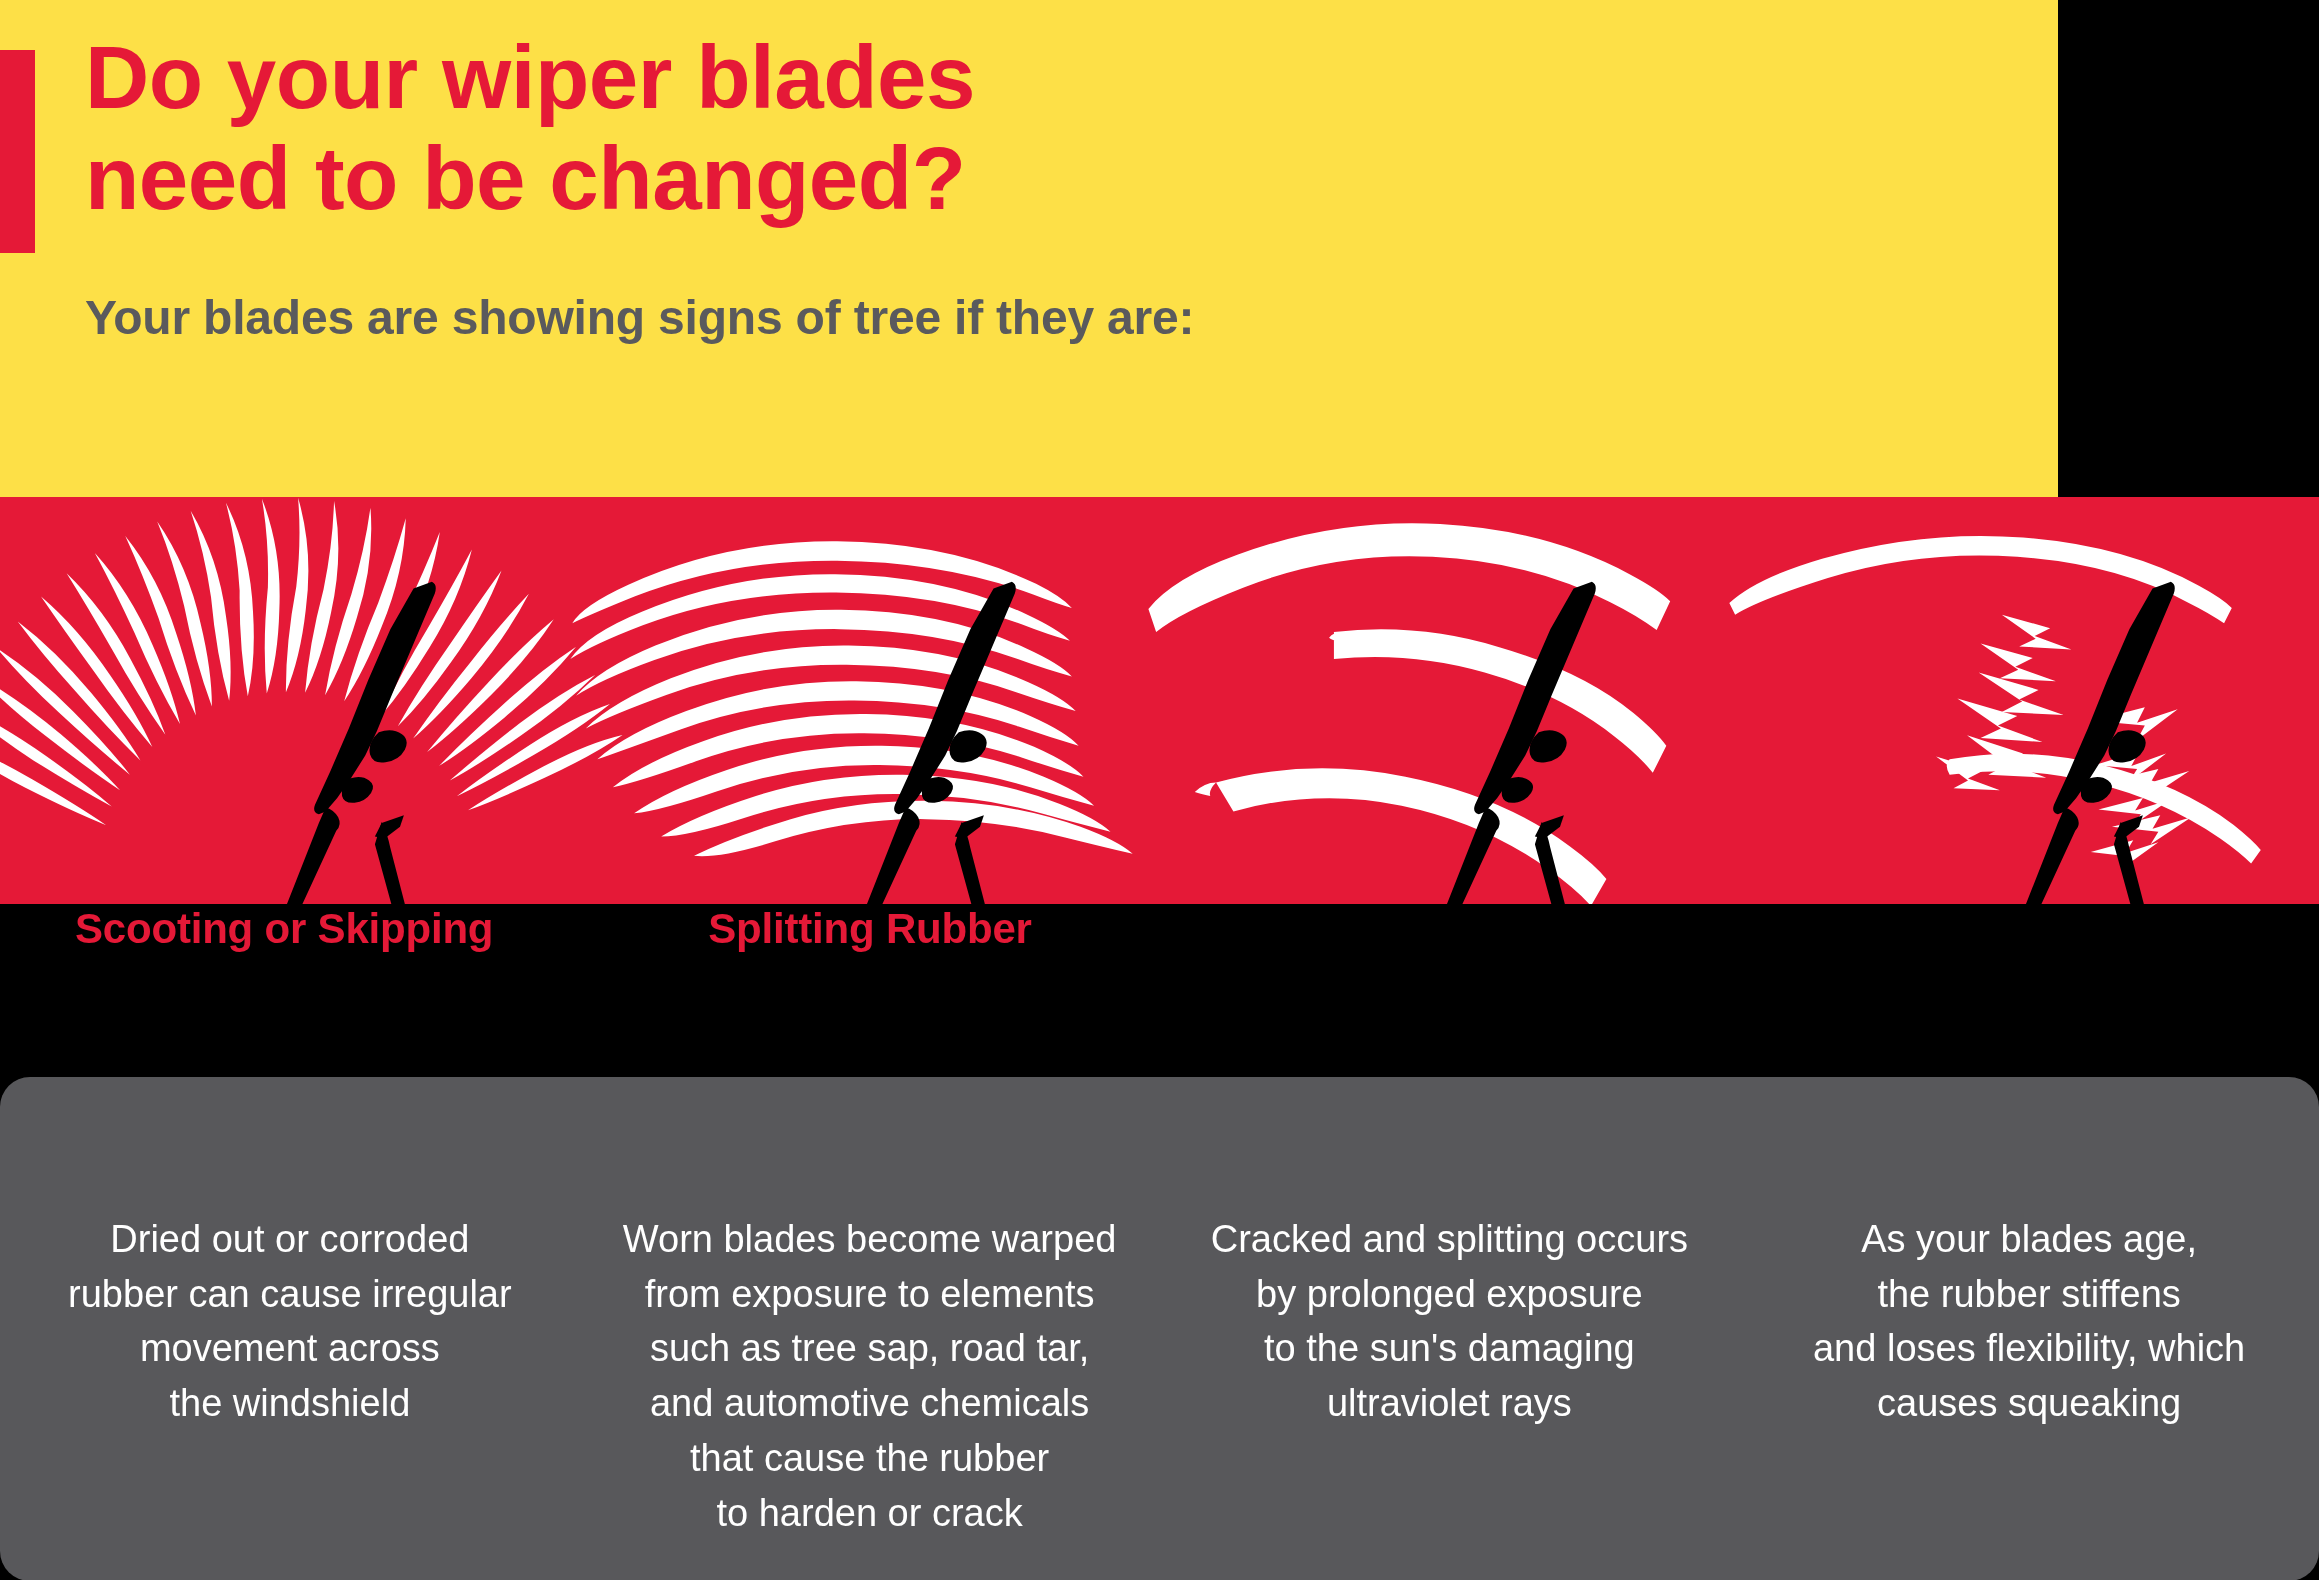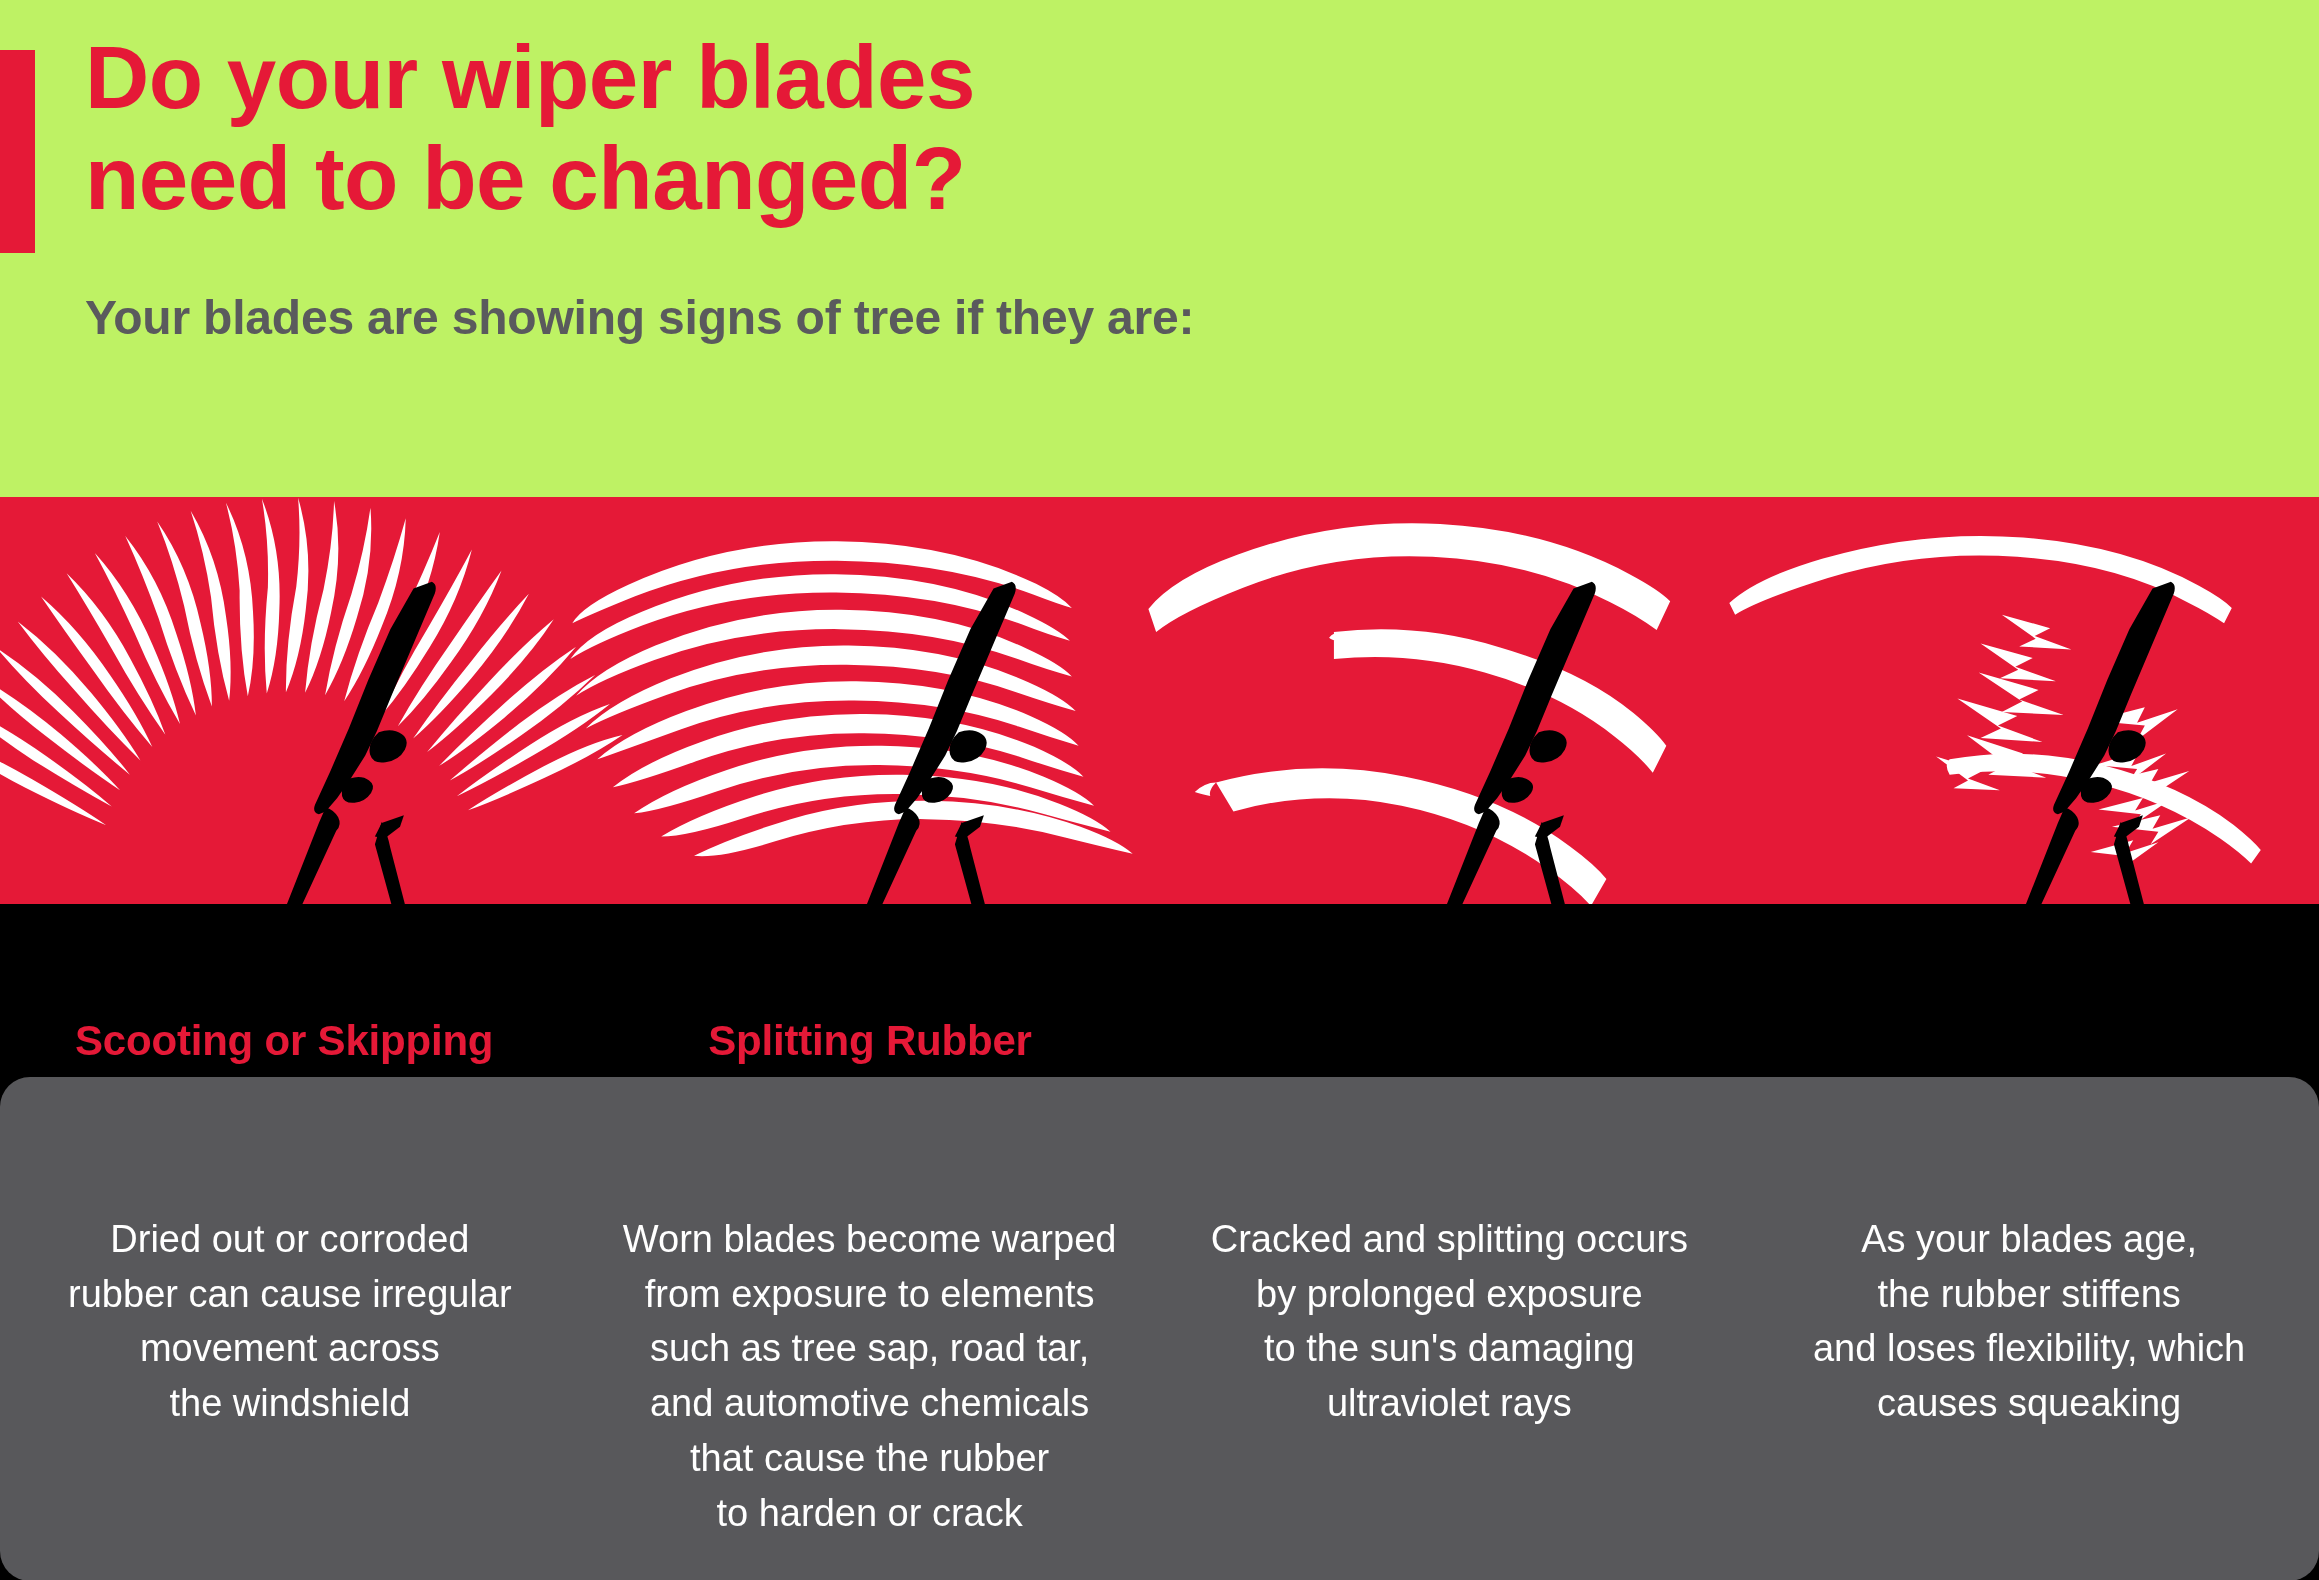--- a/index.html
+++ b/index.html
@@ -7,22 +7,22 @@
   body {
     width:2319px; height:1581px;
     font-family:"Liberation Sans", sans-serif;
     overflow:hidden;
     position:relative;
   }
 
   
   .header {
     position:absolute; left:0; top:0;
-    width:2319px; height:497px;
-    background:#bef264;
+    width:2058px; height:497px;
+    background:#fde047;
   }
   .accent-bar {
     position:absolute; left:0; top:50px;
     width:35px; height:203px;
     background:#E51937;
   }
   .title {
     position:absolute; left:85px; top:27px;
     width:1545px;
     color:#E51937;
@@ -59,24 +59,24 @@
   }
   .illo-cell svg { position:absolute; left:0; top:0; width:100%; height:100%; overflow:visible; }
 
   
   .label-band {
     position:absolute; left:0; top:905px;
     width:2319px; height:172px;
     background:#000000;
   }
   .label-row {
-    position:absolute; left:0; top:16px;
+    position:absolute; left:0; top:0;
     width:2319px; height:144px;
     display:flex;
-    align-items:flex-end;
+    align-items:flex-start;
   }
   .label-cell {
     width:580px;
     text-align:center;
     color:#E51937;
     font-size:42px;
     font-weight:bold;
     letter-spacing:-0.2px;
   }
   .label-cell.l0 { text-align:left; padding-left:75px; }

